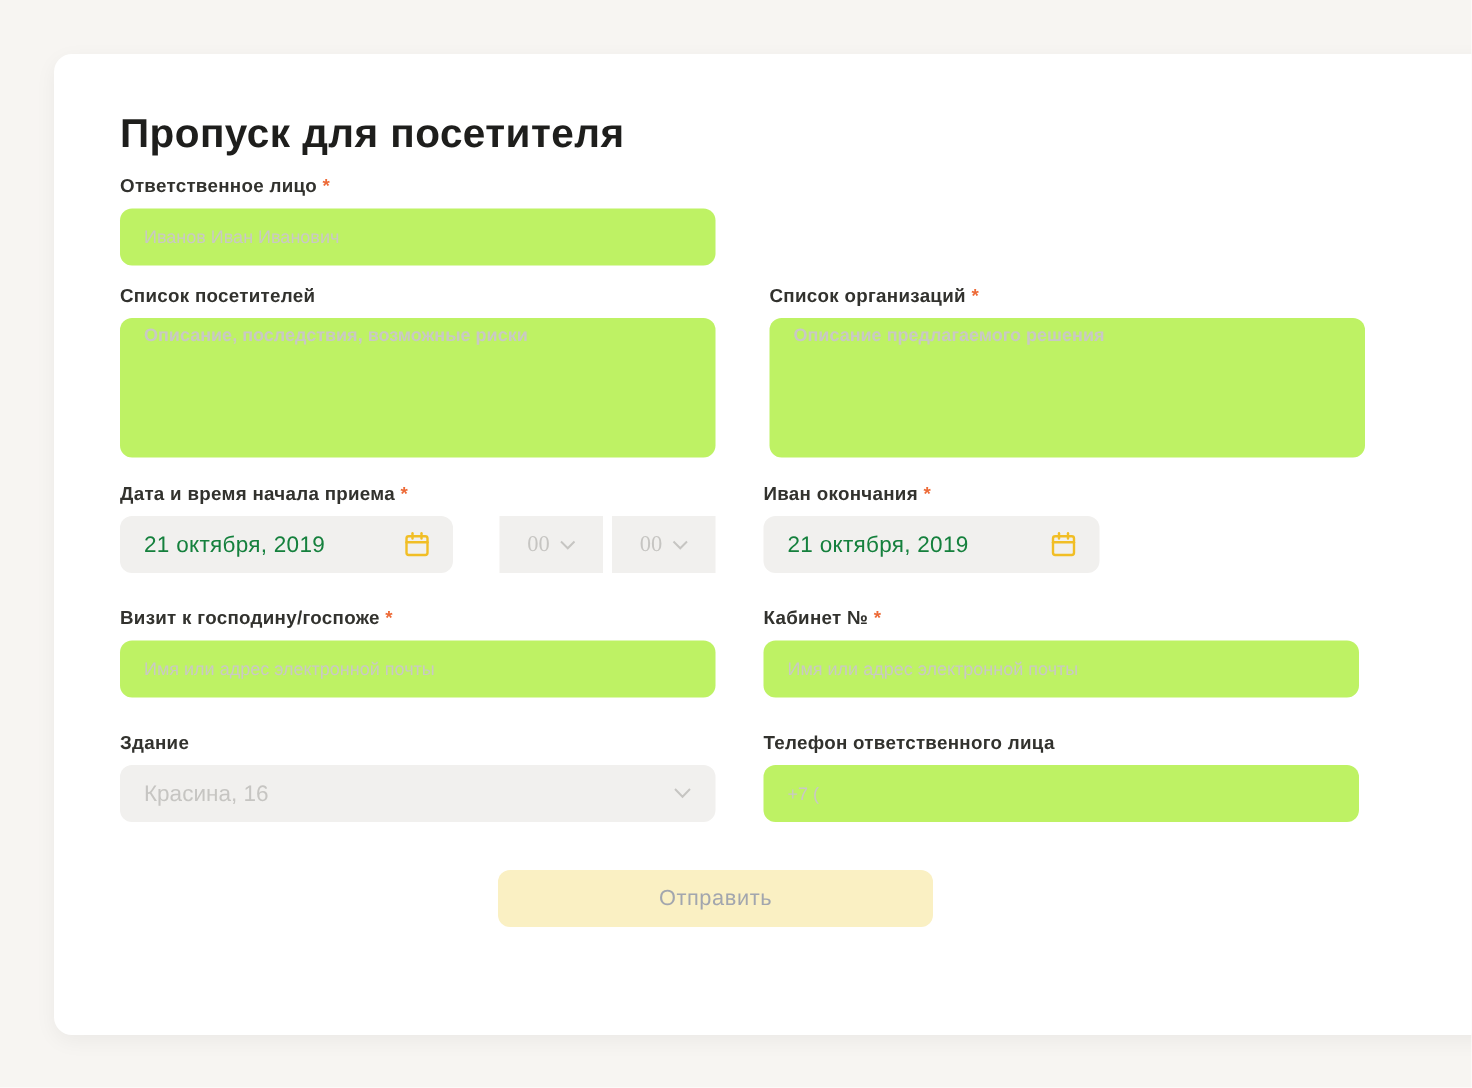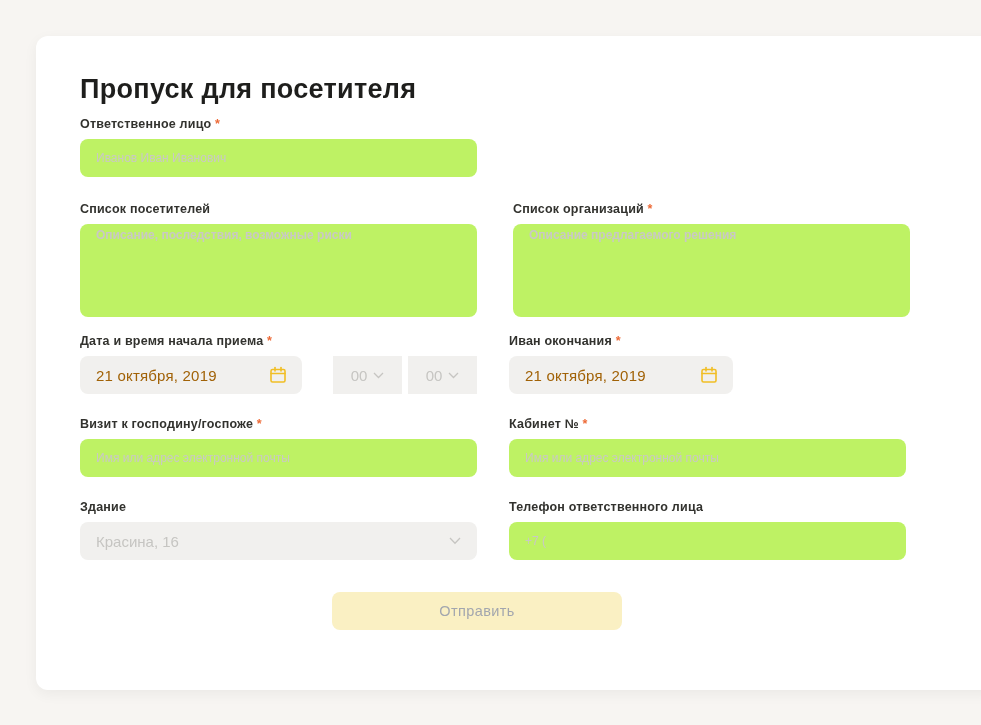--- a/index.html
+++ b/index.html
@@ -25,21 +25,21 @@
     font-weight: 700;
     color: #1E1E1C;
     letter-spacing: 0.3px;
   }
   .form-row {
     display: grid;
     grid-template-columns: 397px 397px;
     column-gap: 32px;
   }
   .row-1 { margin-top: 12px; }
-  .row-2 { margin-top: 24px; gap: 36px; }
+  .row-2 { margin-top: 12px; gap: 36px; }
   .row-3 { margin-top: 16px; }
   .row-4 { margin-top: 22px; }
   .row-5 { margin-top: 22px; }
   .field-label {
     display: block;
     font-size: 12.5px;
     line-height: 16px;
     font-weight: 700;
     color: #32322E;
     letter-spacing: 0.2px;
@@ -65,36 +65,37 @@
     background: #F1F0EE;
     border-radius: 8px;
     display: flex;
     align-items: center;
     justify-content: space-between;
     padding: 0 14px 0 16px;
     cursor: pointer;
   }
   .date-box .date-value {
     font-size: 15px;
-    color: #a16207;
+    color: #15803d;
     letter-spacing: 0.2px;
   }
   .w-222 { width: 222px; }
   .w-224 { width: 224px; }
   .time-select {
     width: 69px; height: 38px;
     background: #F1F0EE;
     border-radius: 0;
     display: flex;
     align-items: center;
     justify-content: center;
     gap: 6px;
     color: #C6C5C2;
     font-size: 15px;
     cursor: pointer;
+    font-family: Liberation Serif, serif;
   }
   .time-select.first { margin-left: 31px; }
   .time-select.second { margin-left: 6px; }
   .select-box {
     width: 100%; height: 38px;
     background: #F1F0EE;
     border-radius: 8px;
     display: flex;
     align-items: center;
     justify-content: space-between;

